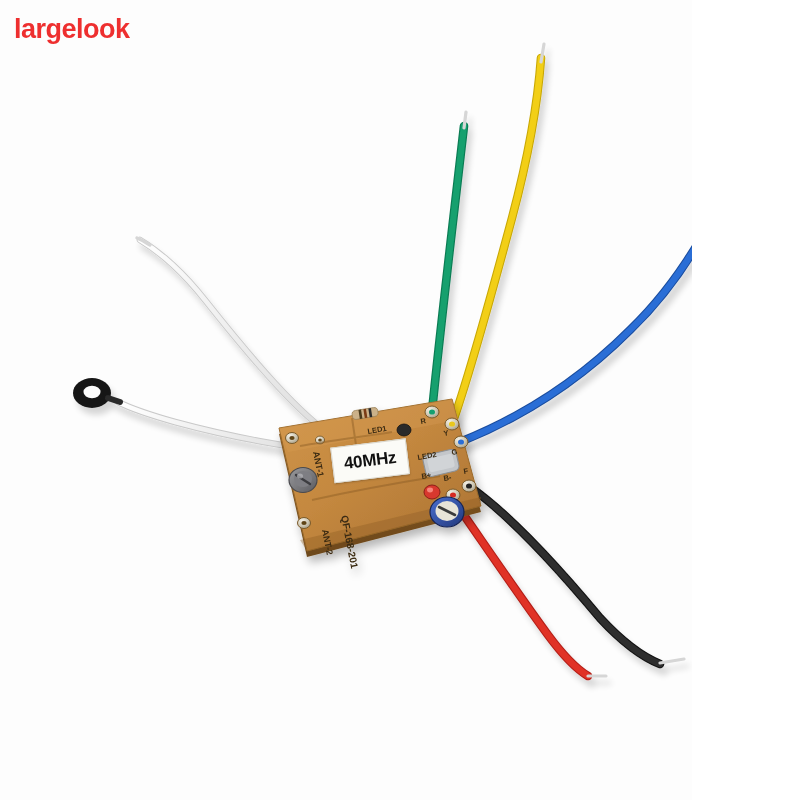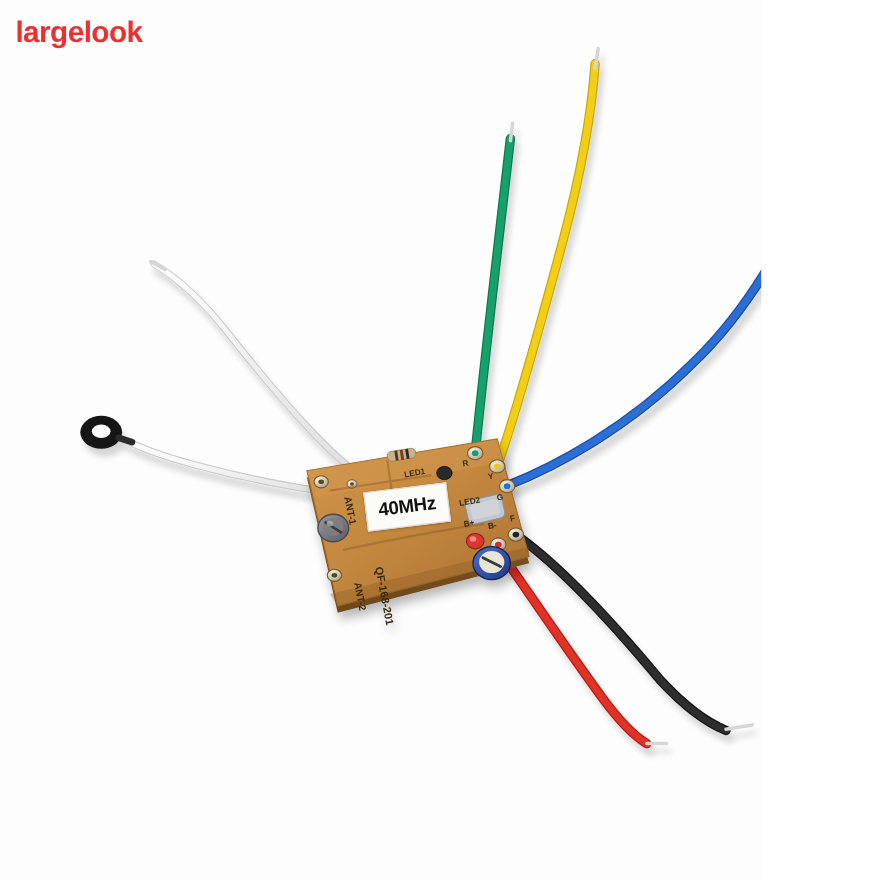--- a/index.html
+++ b/index.html
@@ -7,21 +7,21 @@
     padding: 0;
     background: #ffffff;
   }
   body {
     font-family: "Liberation Sans", sans-serif;
   }
   #stage {
     position: relative;
     width: 692px;
     height: 800px;
-    background: #fef9c3;
+    background: #fde047;
     overflow: hidden;
   }
   #watermark {
     position: absolute;
     left: 14px;
     top: 14px;
     font-family: "Liberation Sans", sans-serif;
     font-size: 27px;
     font-weight: bold;
     color: #ee2f2f;

